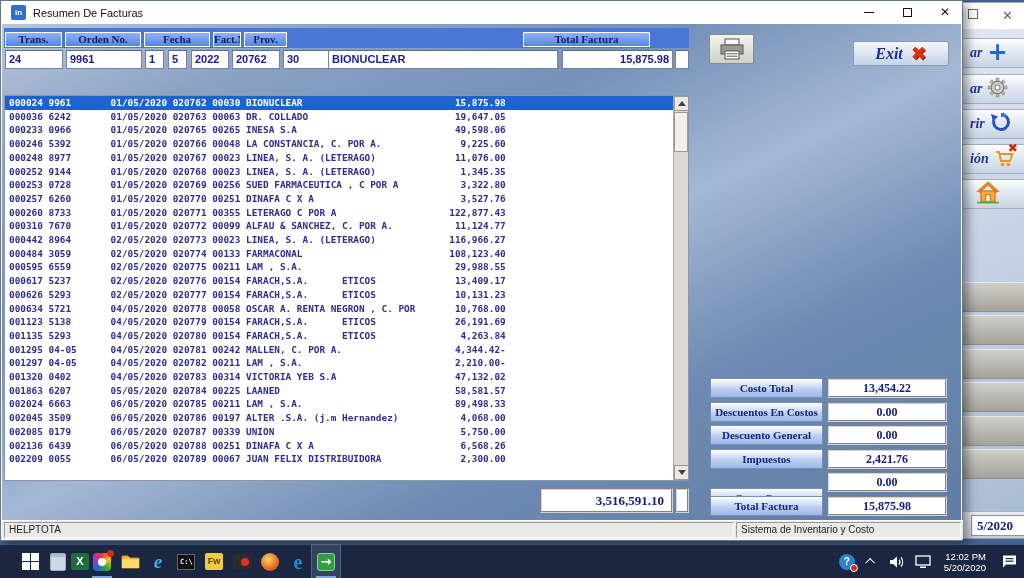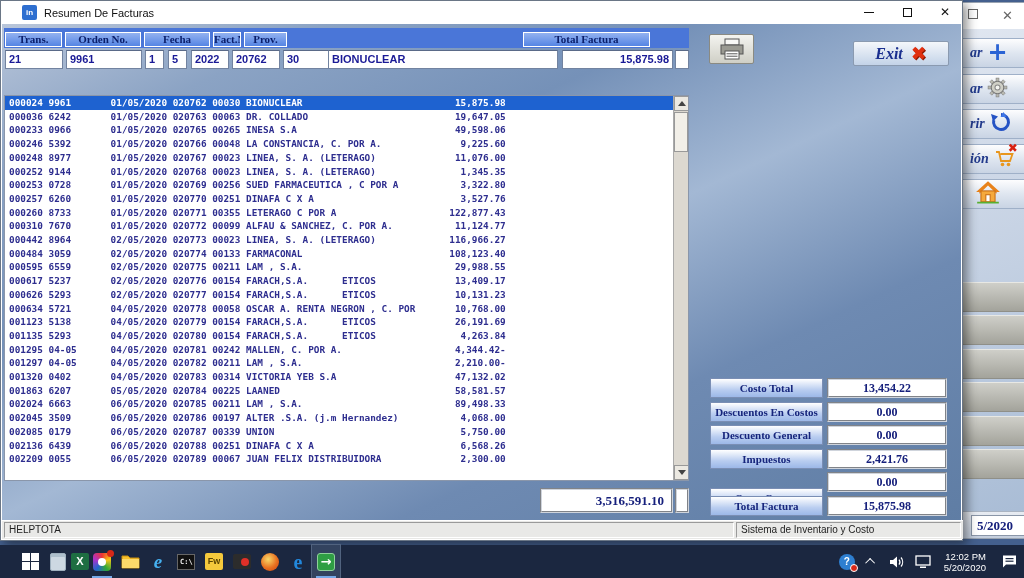--- a/index.html
+++ b/index.html
@@ -31,21 +31,21 @@
         background:linear-gradient(#e8ecf2,#c4cedd); border-top:1px solid #aab4c2; }
   #bw .bw-date { position:absolute; left:284px; top:3px; width:90px; height:21px;
         background:#fff; border:1px solid #8a96a8;
         font:bold 13px/19px "Liberation Serif", serif; color:#16207c; padding-left:5px; }
 
   
   #fw { position:absolute; left:0; top:0; width:963px; height:541px;
         background:#fff; border:1px solid #6a7686;
         box-shadow:4px 4px 10px rgba(0,0,0,.45); }
   #fw-title { height:23px; background:#fff; display:flex; align-items:center; position:relative; }
-  #app-icon { width:15px; height:15px; margin-left:21px; background:#2e6fd0; border-radius:2px;
+  #app-icon { width:15px; height:15px; margin-left:10px; background:#2e6fd0; border-radius:2px;
         color:#fff; font:bold 8px/15px "Liberation Sans",sans-serif; text-align:center; }
   #app-title { margin-left:7px; font-size:11px; color:#111; }
   .win-ctrl { position:absolute; top:0; width:32px; height:22px; display:flex; align-items:center; justify-content:center; }
   #btn-min { left:852px; } #btn-max { left:890px; } #btn-close { left:928px; }
   #btn-min i { display:block; width:10px; height:1px; background:#111; }
   #btn-max i { display:block; width:9px; height:9px; border:1px solid #111; }
   #btn-close i { font-style:normal; font-size:12px; color:#111; line-height:12px; }
 
   #fw-body { position:absolute; left:1px; top:23px; width:959px; height:497px;
         background:linear-gradient(155deg,#b9c6da 0%,#8ba3c4 16%,#7591b8 34%,#a3b8d4 52%,#6e8ab2 72%,#5f7da4 100%); }
@@ -225,21 +225,21 @@
       <div id="hdr-strip">
           <div class="hdr-cell" style="width: 57px;">Trans.</div>
           <div class="hdr-cell" style="width: 76px;">Orden No.</div>
           <div class="hdr-cell" style="width: 66px;">Fecha</div>
           <div class="hdr-cell" style="width: 28px;">Fact.No.</div>
           <div class="hdr-cell" style="width: 43px;">Prov.</div>
           <div class="hdr-cell" style="width: 230px; margin-top: 18px;">Nombre proveedor</div>
           <div class="hdr-cell" style="width: 127px;">Total Factura</div>
         </div>
 
-      <div class="ibox" style="left:3px;  top:26px; width:58px;">21</div>
+      <div class="ibox" style="left:3px;  top:26px; width:58px;">24</div>
       <div class="ibox" style="left:64px; top:26px; width:76px;">9961</div>
       <div class="ibox" style="left:143px;top:26px; width:19px;">1</div>
       <div class="ibox" style="left:166px;top:26px; width:19px;">5</div>
       <div class="ibox" style="left:189px;top:26px; width:38px;">2022</div>
       <div class="ibox" style="left:230px;top:26px; width:48px;">20762</div>
       <div class="ibox" style="left:281px;top:26px; width:46px;">30</div>
       <div class="ibox" style="left:326px;top:26px; width:230px;">BIONUCLEAR</div>
       <div class="ibox right" style="left:560px;top:26px; width:111px;">15,875.98</div>
       <div class="ibox" style="left:673px;top:26px; width:14px;"></div>
 

